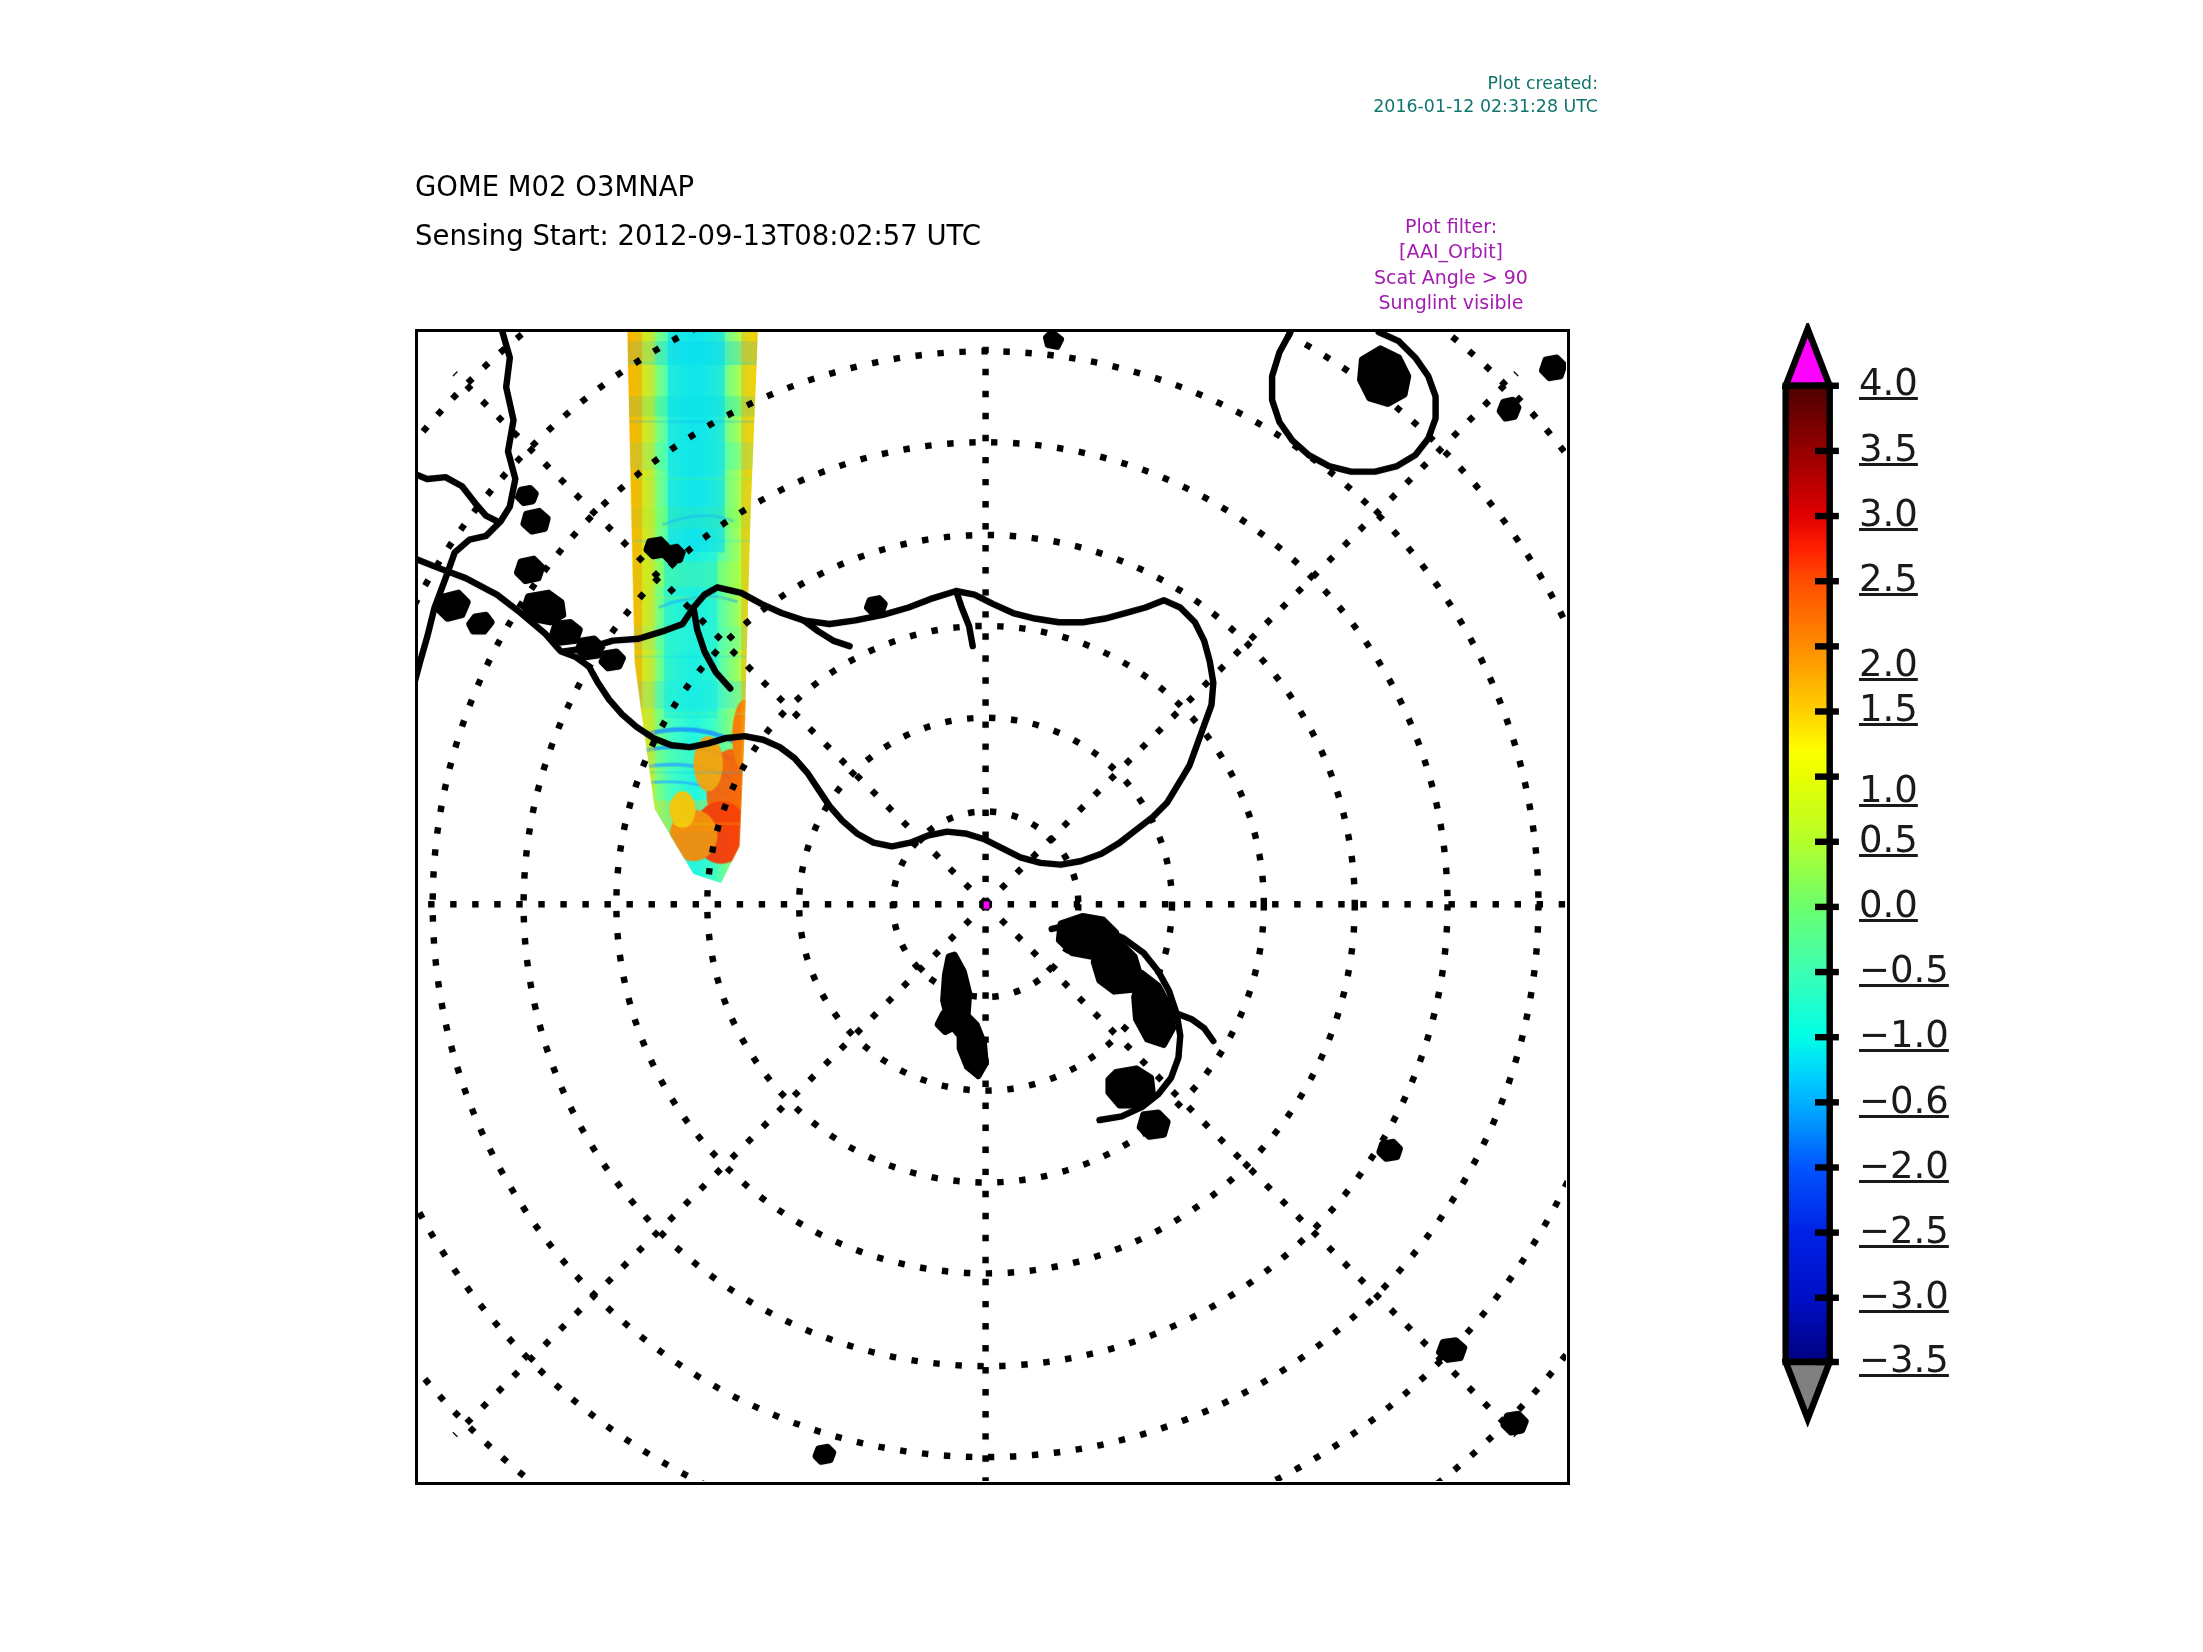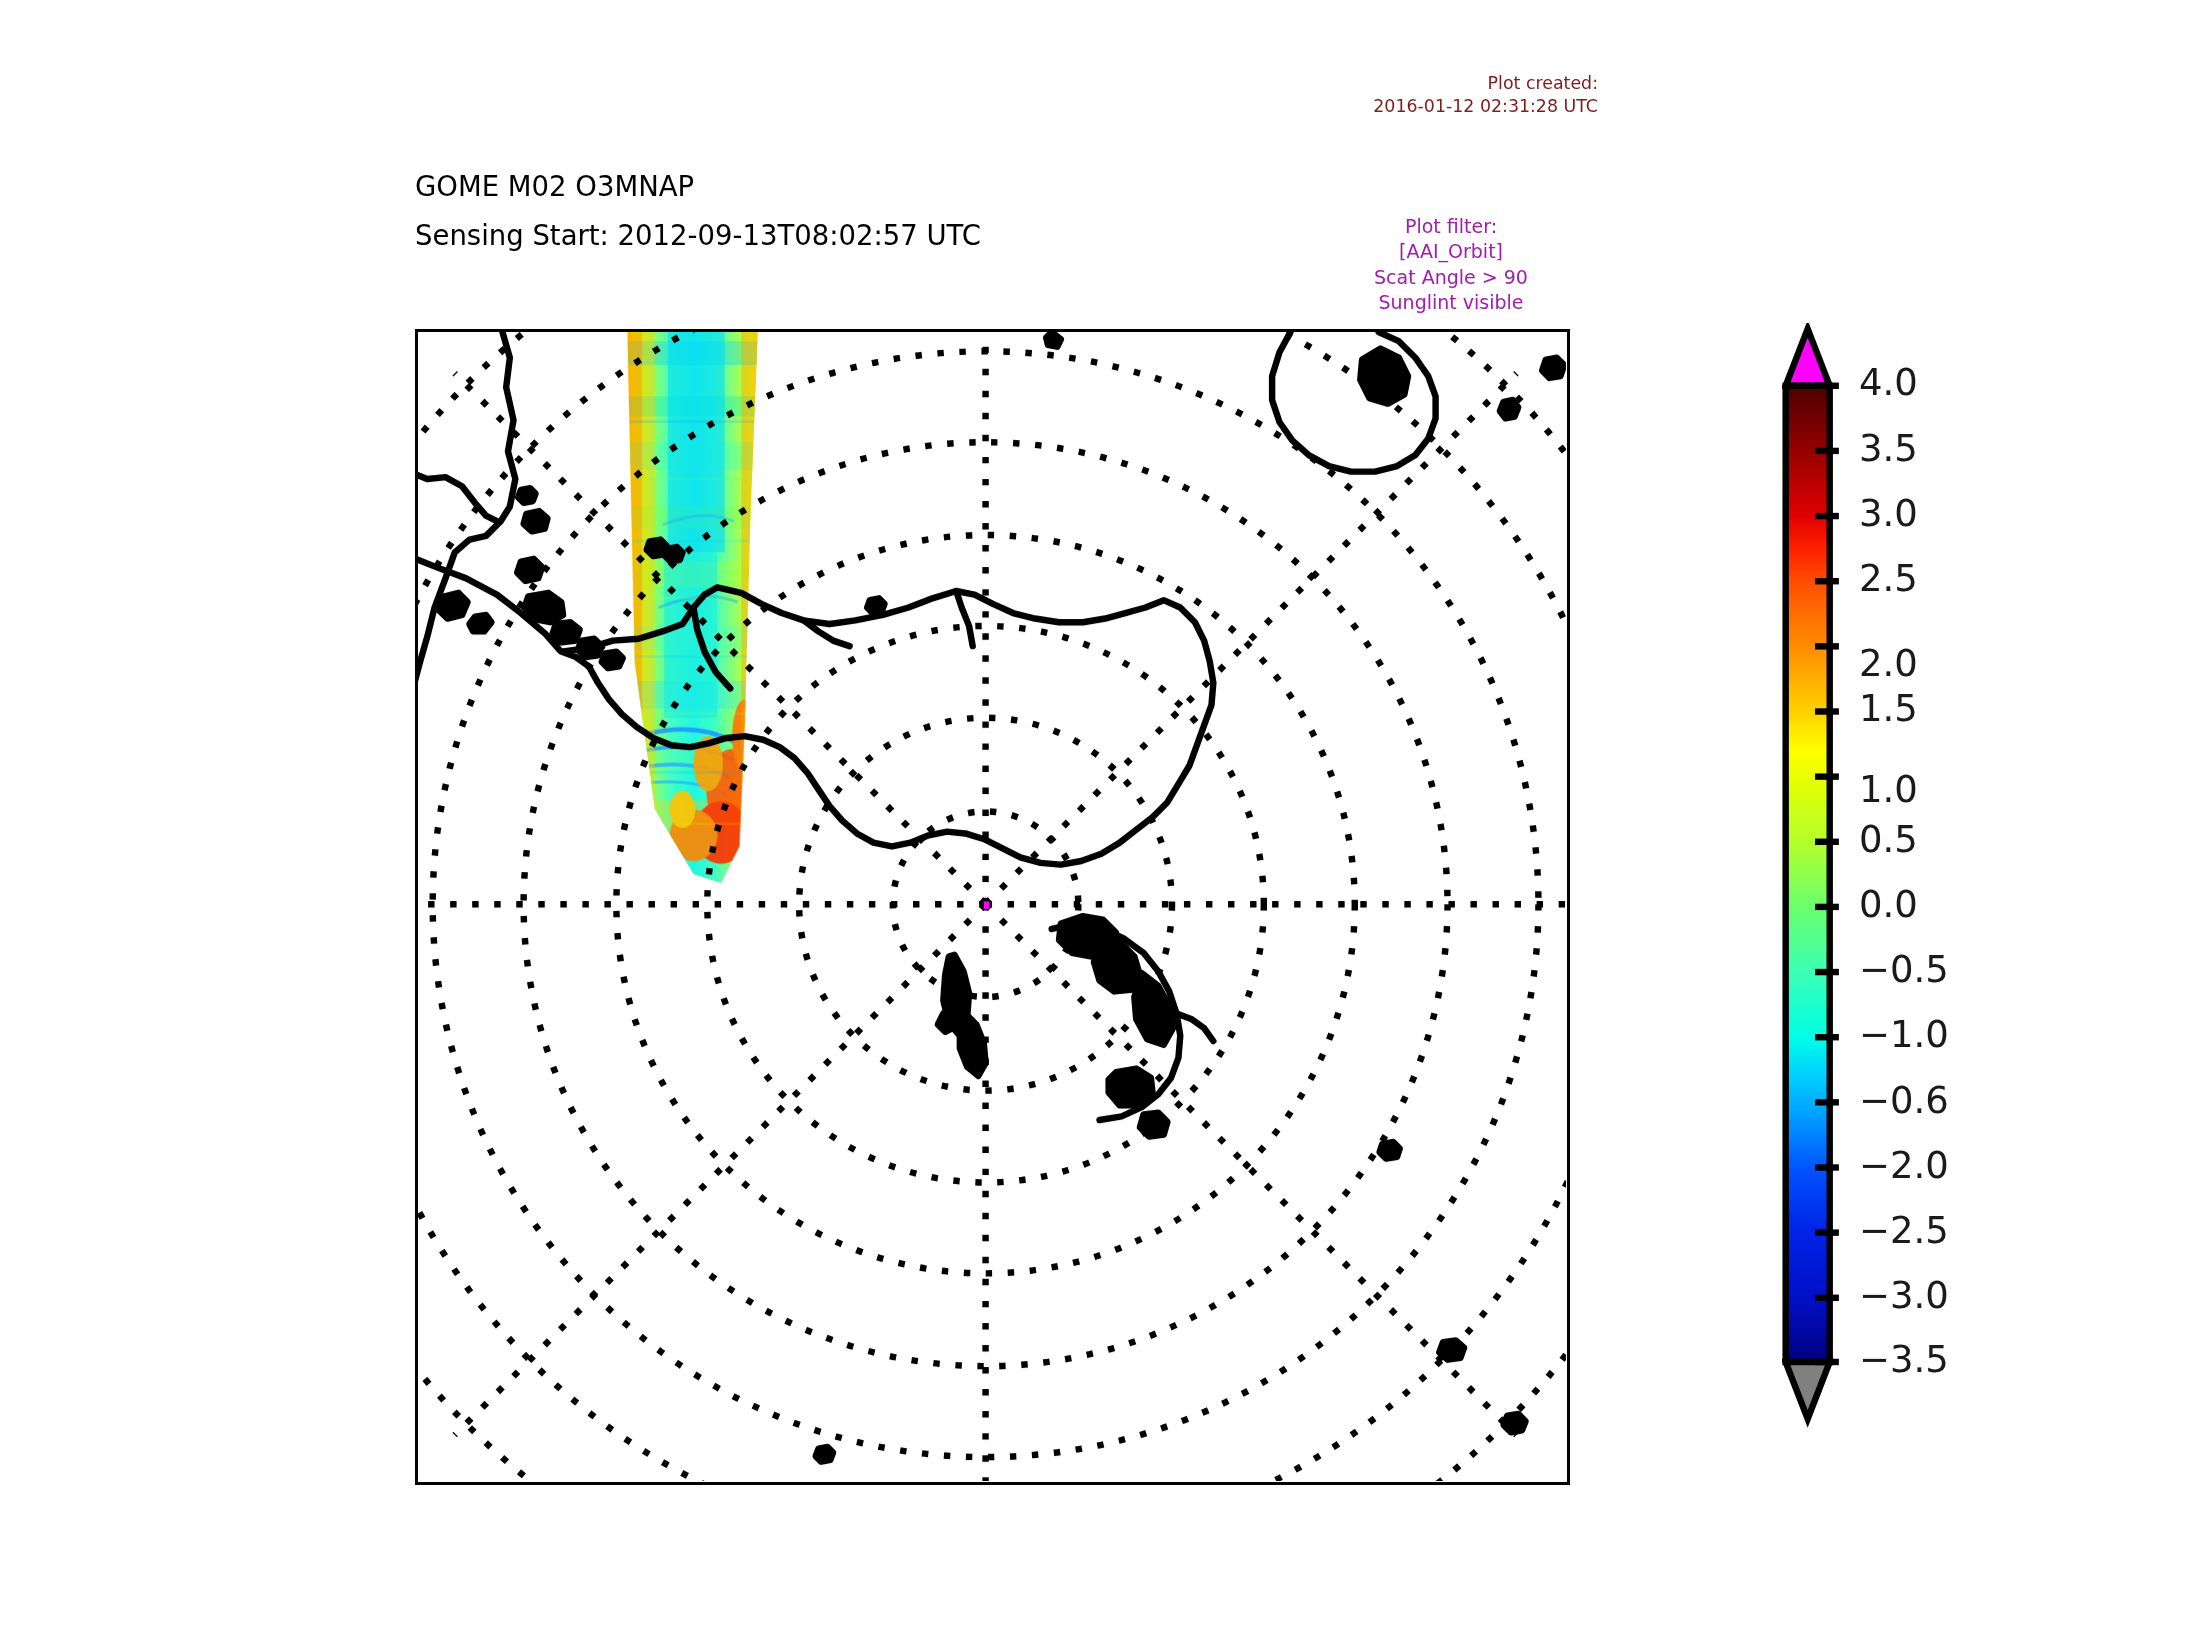--- a/index.html
+++ b/index.html
@@ -30,21 +30,21 @@
     white-space: nowrap;
     letter-spacing: 0px;
   }
   #plot-created-block {
     position: absolute;
     left: 1313px;
     top: 72px;
     width: 285px;
     text-align: right;
     font-size: 17.4px;
-    color: #7f1d1d;
+    color: #0f766e;
     line-height: 1.35;
   }
   #dataset-line {
     position: absolute;
     left: 415px;
     top: 170px;
     font-size: 27.5px;
     color: #000000;
     white-space: nowrap;
   }
@@ -98,20 +98,21 @@
     width: 367px;
     height: 1166px;
   }
   #cb-svg { position: absolute; left: 0; top: 0; }
   .cb-tick-label {
     position: absolute;
     font-size: 37px;
     color: #1a1a1a;
     white-space: nowrap;
     line-height: 1;
+    text-decoration: underline;
   }
 </style>
 </head>
 <body>
 
 <div class="page">
 
 
   <div id="plot-created-block">
     <div>Plot created:</div>

